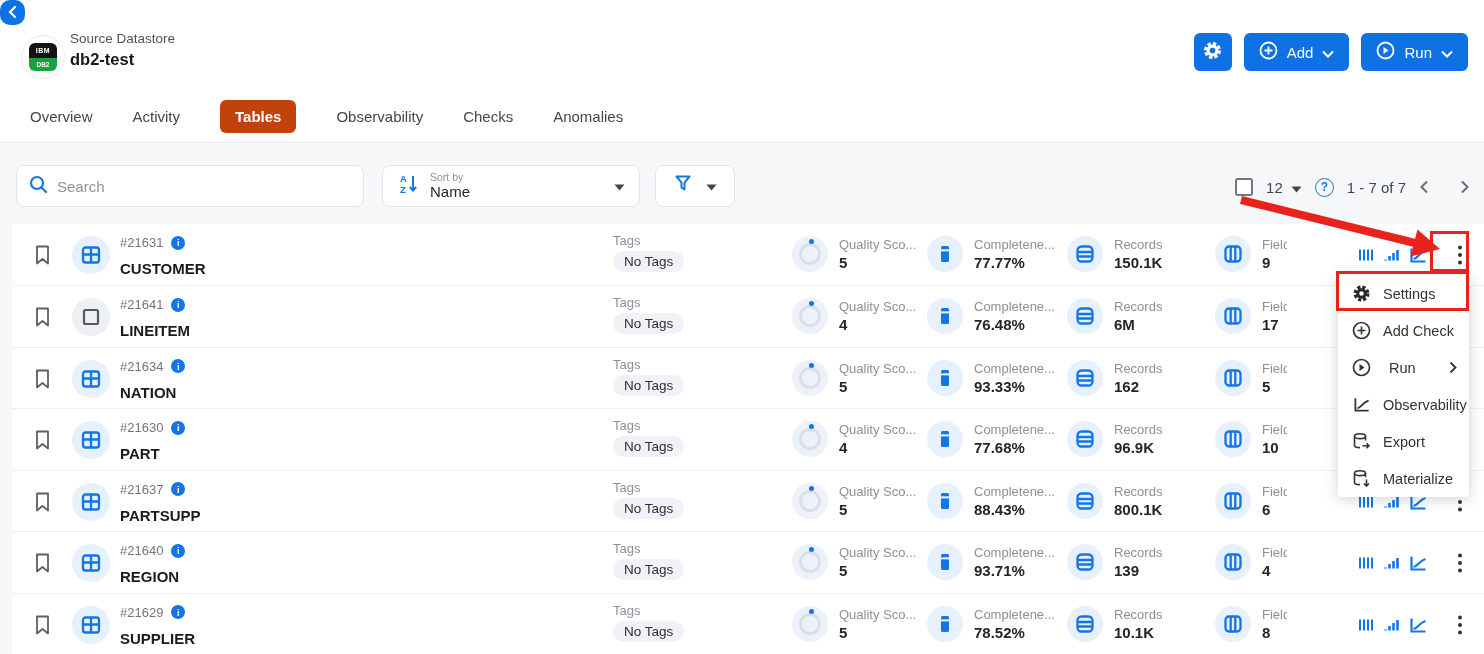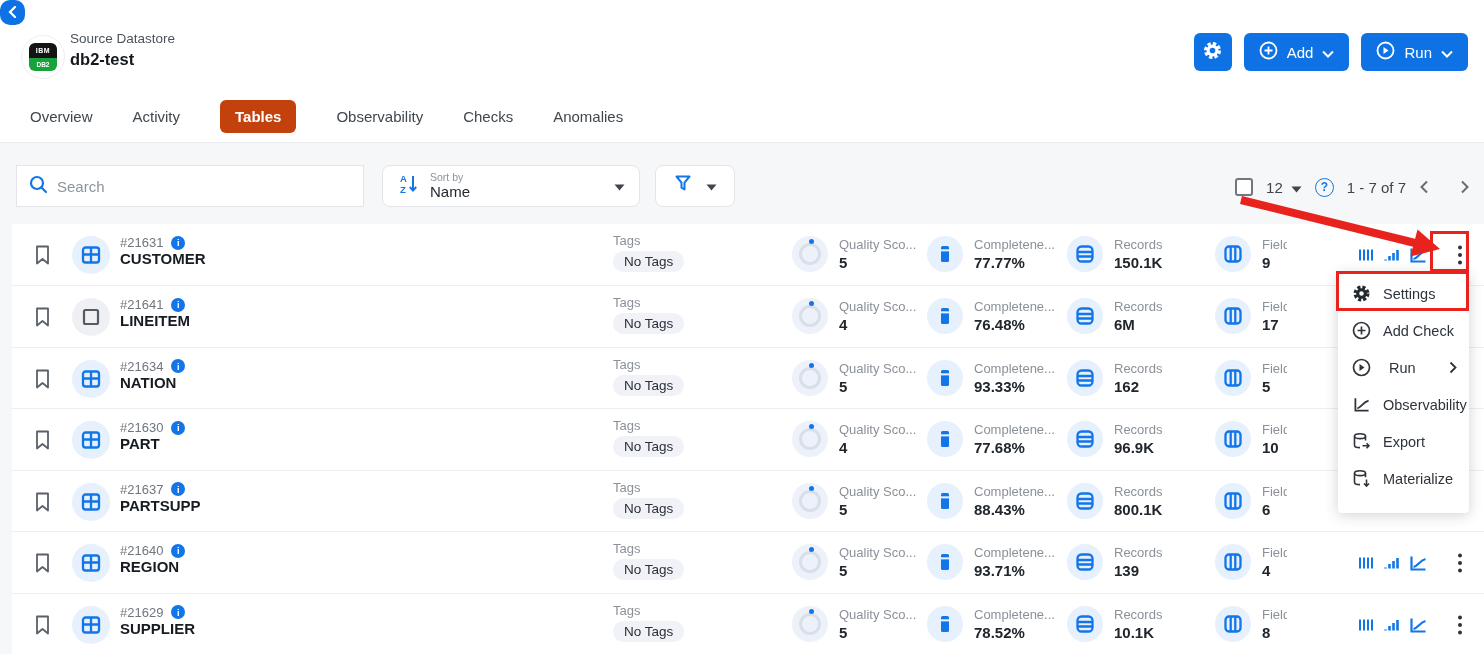--- a/index.html
+++ b/index.html
@@ -19,21 +19,21 @@
   .header-actions { position:absolute; right:16px; top:33px; display:flex; gap:12px; }
   .icon-btn { width:38px; height:38px; background:#0e72e4; border-radius:6px; display:flex; align-items:center; justify-content:center; cursor:pointer; }
   .btn { height:38px; background:#0e72e4; border-radius:6px; color:#fff; font-size:15px; display:flex; align-items:center; gap:9px; padding:0 15px; cursor:pointer; }
 
   
   .tabs { position:absolute; left:30px; top:99px; height:34px; display:flex; align-items:center; gap:40px; }
   .tab { font-size:15px; color:#40474e; cursor:pointer; }
   .tab.active { background:#c2410c; color:#fff; border-radius:6px; padding:8px 15px; font-weight:bold; }
 
   
-  .search-box { position:absolute; left:16px; top:165px; width:348px; height:42px; background:#fff; border:1px solid #e2e5ea; border-radius:0; display:flex; align-items:center; padding:0 12px; gap:9px; }
+  .search-box { position:absolute; left:16px; top:165px; width:348px; height:42px; background:#fff; border:1px solid #e2e5ea; border-radius:8px; display:flex; align-items:center; padding:0 12px; gap:9px; }
   .search-box input { border:none; outline:none; flex:1; font-size:15px; color:#30363d; font-family:inherit; background:transparent; }
   .search-box input::placeholder { color:#8d949c; }
   .sort-box { position:absolute; left:382px; top:165px; width:258px; height:42px; background:#fff; border:1px solid #e2e5ea; border-radius:8px; display:flex; align-items:center; padding:0 14px; gap:11px; cursor:pointer;}
   .sort-text { flex:1; }
   .sort-label { font-size:10.5px; color:#8d949c; line-height:11px; }
   .sort-value { font-size:15px; color:#23282e; line-height:17px; }
   .filter-box { position:absolute; left:655px; top:165px; width:80px; height:42px; background:#fff; border:1px solid #e2e5ea; border-radius:8px; display:flex; align-items:center; justify-content:center; gap:13px; cursor:pointer;}
 
   .pager { position:absolute; right:14px; top:175px; height:24px; display:flex; align-items:center; gap:13px; color:#3e454d; font-size:15px; }
   .pg-checkbox { width:18px; height:18px; border:2px solid #70777f; border-radius:3px; background:#fff; cursor:pointer; }
@@ -47,40 +47,40 @@
   .row + .row { border-top:1px solid #edeff2; }
   .bookmark { position:absolute; left:23px; top:21px; cursor:pointer; }
   .avatar { position:absolute; left:60px; top:12px; width:38px; height:38px; border-radius:50%; background:#e7f0fd; display:flex; align-items:center; justify-content:center; }
   .row.empty-icon .avatar { background:#eef0f4; }
   .row .ic-empty { display:none; }
   .row.empty-icon .ic-empty { display:block; }
   .namecell { position:absolute; left:108px; top:11px; }
   .idline { display:flex; align-items:center; gap:8px; }
   .rid { font-size:13px; color:#6f767e; }
   .info { width:14px; height:14px; background:#1276e8; border-radius:50%; color:#fff; font-size:9.5px; font-weight:bold; display:flex; align-items:center; justify-content:center; cursor:pointer; font-style:normal;}
-  .rname { margin-top:0; font-size:15px; font-weight:bold; color:#171c22; cursor:pointer; }
+  .rname { margin-top:10px; font-size:15px; font-weight:bold; color:#171c22; cursor:pointer; }
   .tagcell { position:absolute; left:601px; top:9px; }
   .mlabel { font-size:13px; color:#8b9199; white-space:nowrap; }
   .pill { display:inline-block; margin-top:3px; background:#f0f2f7; border-radius:13px; padding:3px 11px; font-size:13.5px; color:#2b3036; }
   .metric { position:absolute; top:12px; display:flex; gap:11px; align-items:center; }
   .m-quality { left:780px; } .m-completeness { left:915px; } .m-records { left:1055px; } .m-fields { left:1203px; }
   .mcircle { width:36px; height:36px; border-radius:50%; background:#e7f0fd; display:flex; align-items:center; justify-content:center; flex:none; }
   .donut { width:36px; height:36px; border-radius:50%; background:#edf1f9; position:relative; flex:none; }
   .donut .ring { position:absolute; left:7px; top:7px; width:22px; height:22px; border:3.5px solid #d9dfe9; border-radius:50%; }
   .donut .dot { position:absolute; left:17px; top:3px; width:5px; height:5px; background:#1276e8; border-radius:50%; }
   .mtext { line-height:16px; }
   .m-quality .mlabel, .m-completeness .mlabel { max-width:82px; overflow:hidden; }
   .m-fields .mlabel { max-width:25px; overflow:hidden; }
   .mval { font-size:15px; font-weight:bold; color:#20262c; margin-top:2px; }
   .actions { position:absolute; left:1344px; top:20px; display:flex; align-items:center; gap:6px; }
   .act { width:20px; height:22px; display:flex; align-items:center; justify-content:center; cursor:pointer; }
   .act.dots { margin-left:16px; }
 
   
-  .menu { position:absolute; left:1338px; top:273px; width:131px; background:#fff; border-radius:4px; box-shadow:0 2px 14px rgba(40,50,60,.22); padding:2px 0 16px 0; z-index:40; }
+  .menu { position:absolute; left:1338px; top:273px; width:131px; background:#fff; border-radius:4px; box-shadow:0 2px 14px rgba(40,50,60,.22); padding:2px 0 0 0; z-index:40; }
   .menu-item { height:37px; display:flex; align-items:center; gap:12px; padding:0 12px 0 14px; font-size:14.5px; color:#2e343b; cursor:pointer; }
   .menu-item .mi-ic { width:19px; display:flex; justify-content:center; flex:none; }
   .menu-item .sub { margin-left:auto; display:flex; }
 
   
   .red-box-dots { position:absolute; left:1430px; top:231px; width:39px; height:41px; border:3px solid #e8231d; z-index:50; pointer-events:none; }
   .red-box-settings { position:absolute; left:1336px; top:271px; width:133px; height:40px; border:3px solid #e8231d; z-index:50; pointer-events:none; }
   .arrow-overlay { position:absolute; left:0; top:0; width:1484px; height:654px; z-index:55; pointer-events:none; }
 </style>
 </head>

